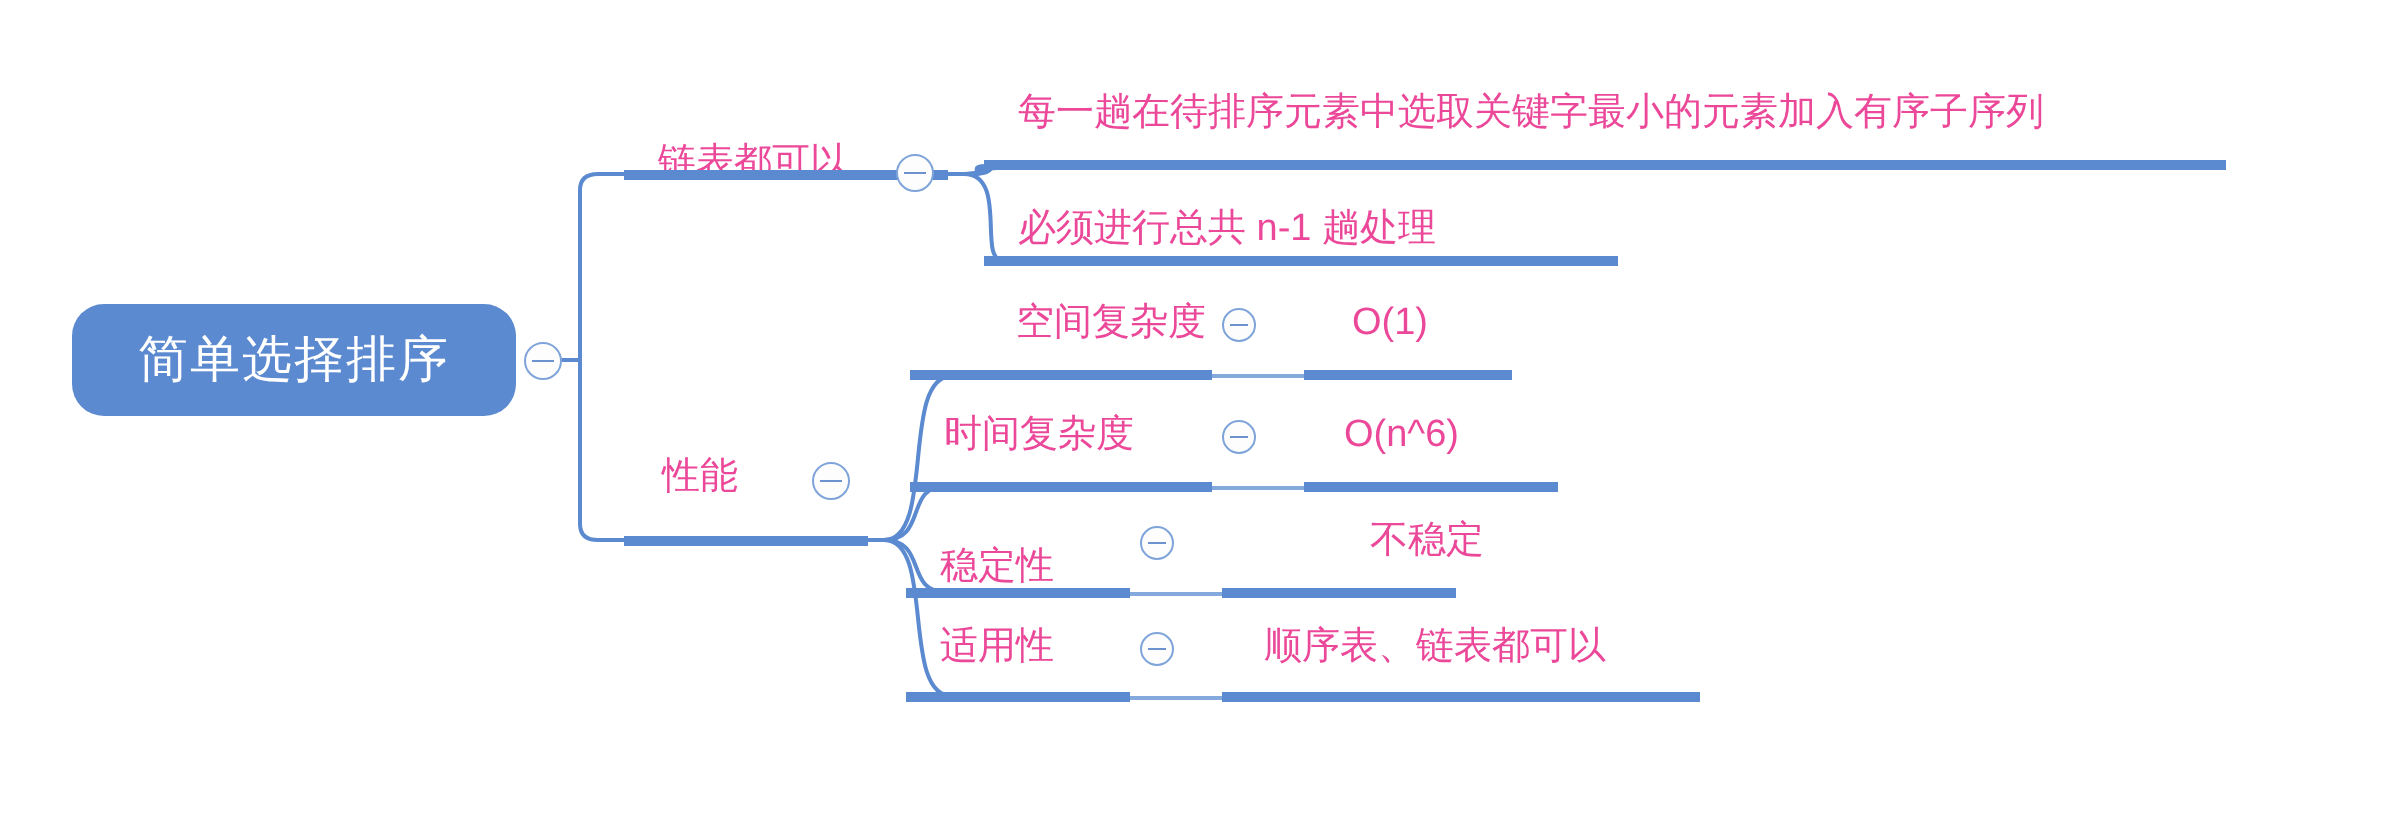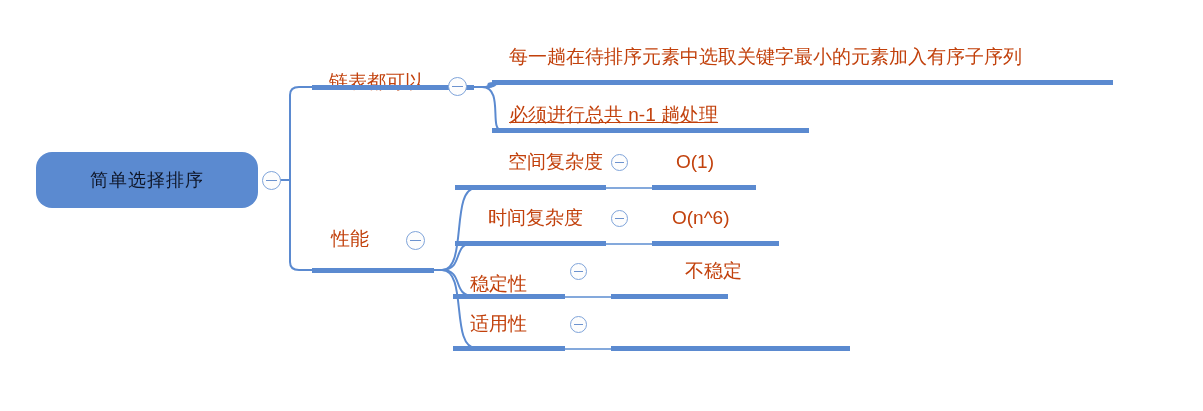--- a/index.html
+++ b/index.html
@@ -31,22 +31,22 @@
     width: 222px;
     height: 56px;
     border-radius: 16px;
     background: #5B8AD0;
     box-sizing: border-box;
     display: flex;
     align-items: center;
     justify-content: center;
   }
   .root-label {
-    color: #0f172a;
-    font-size: 18px;
+    color: #ffffff;
+    font-size: 25px;
     letter-spacing: 1px;
     line-height: 1;
     white-space: nowrap;
   }
   
   .toggle {
     position: absolute;
     width: 19px;
     height: 19px;
     border-radius: 50%;
@@ -65,21 +65,21 @@
     background: #6D93CF;
   }
   .toggle.small {
     width: 17px;
     height: 17px;
   }
   
   .node-text {
     position: absolute;
     white-space: nowrap;
-    color: #c2410c;
+    color: #ec4899;
     font-size: 19px;
     line-height: 1;
   }
   .node-text.branch {
     font-size: 19px;
   }
   
   .bar {
     position: absolute;
     height: 5px;
@@ -141,47 +141,48 @@
   </div>
   <div class="toggle" style="left:262px; top:171px;"></div>
 
   <div class="node-text branch" style="left:329px; top:72px;">链表都可以</div>
   <div class="bar" style="left:312px; top:85px; width:162px;"></div>
   <div class="toggle" style="left:448px; top:77px;"></div>
 
   <div class="node-text" style="left:509px; top:47px;">每一趟在待排序元素中选取关键字最小的元素加入有序子序列</div>
   <div class="bar" style="left:492px; top:80px; width:621px;"></div>
 
-  <div class="node-text" style="left:509px; top:105px;text-decoration:underline;">必须进行总共 n-1 趟处理</div>
+  <div class="node-text" style="left:509px; top:105px;">必须进行总共 n-1 趟处理</div>
   <div class="bar" style="left:492px; top:128px; width:317px;"></div>
 
   <div class="node-text branch" style="left:331px; top:229px;">性能</div>
   <div class="bar" style="left:312px; top:268px; width:122px;"></div>
   <div class="toggle" style="left:406px; top:231px;"></div>
 
   <div class="node-text" style="left:472px; top:152px;margin-left:36px;">空间复杂度</div>
   <div class="toggle small" style="left:611px; top:154px;"></div>
   <div class="node-text" style="left:676px; top:152px;">O(1)</div>
   <div class="bar" style="left:455px; top:185px; width:151px;"></div>
   <div class="bar thin" style="left:606px; top:186.5px; width:46px;"></div>
   <div class="bar" style="left:652px; top:185px; width:104px;"></div>
 
-  <div class="node-text" style="left:472px; top:208px;margin-left:16px;">时间复杂度</div>
+  <div class="node-text" style="left:472px; top:208px;">时间复杂度</div>
   <div class="toggle small" style="left:611px; top:210px;"></div>
   <div class="node-text" style="left:672px; top:208px;">O(n^6)</div>
   <div class="bar" style="left:455px; top:241px; width:151px;"></div>
   <div class="bar thin" style="left:606px; top:242.5px; width:46px;"></div>
   <div class="bar" style="left:652px; top:241px; width:127px;"></div>
 
   <div class="node-text" style="left:470px; top:274px;">稳定性</div>
   <div class="toggle small" style="left:570px; top:263px;"></div>
   <div class="node-text" style="left:656px; top:261px;margin-left:29px;">不稳定</div>
   <div class="bar" style="left:453px; top:294px; width:112px;"></div>
   <div class="bar thin" style="left:565px; top:295.5px; width:46px;"></div>
   <div class="bar" style="left:611px; top:294px; width:117px;"></div>
 
   <div class="node-text" style="left:470px; top:314px;">适用性</div>
   <div class="toggle small" style="left:570px; top:316px;"></div>
+  <div class="node-text" style="left:632px; top:314px;">顺序表、链表都可以</div>
   <div class="bar" style="left:453px; top:346px; width:112px;"></div>
   <div class="bar thin" style="left:565px; top:347.5px; width:46px;"></div>
   <div class="bar" style="left:611px; top:346px; width:239px;"></div>
 
 </div>
 
 </body></html>

